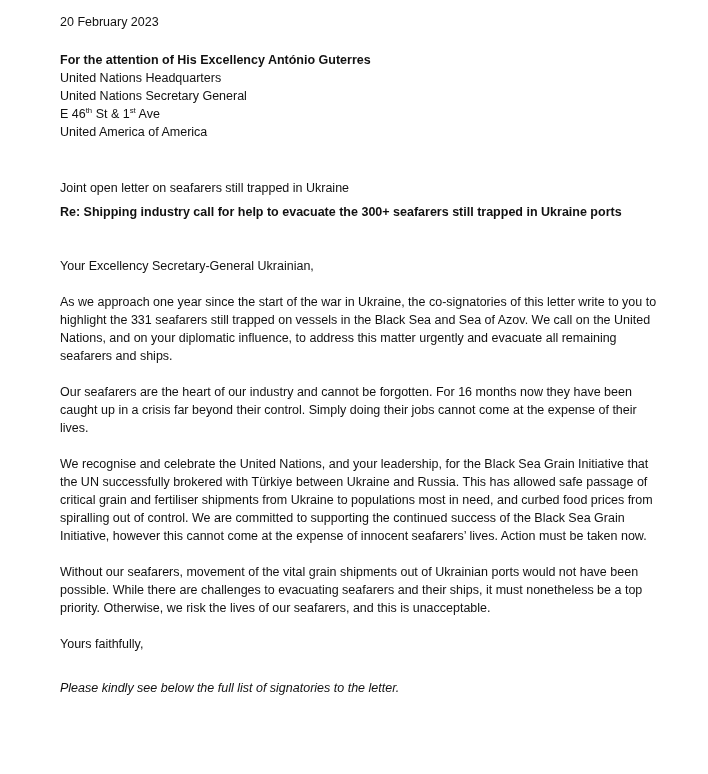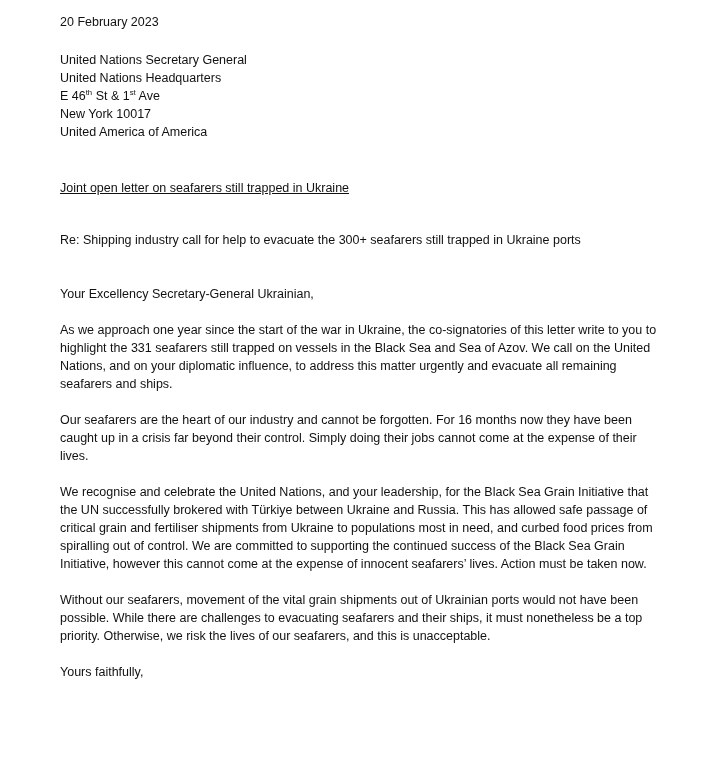--- a/index.html
+++ b/index.html
@@ -21,25 +21,24 @@
     width: 708px;
     height: 774px;
     padding: 13px 48px 0 60px;
     background: #ffffff;
   }
   .single-line { white-space: nowrap; }
   .date { margin-bottom: 20px; }
   .recipient { margin-bottom: 38px; }
   .bold { font-weight: bold; }
   .subject-underline {
-    text-decoration: underline;
-    margin-bottom: 34px;
+    margin-bottom: 6px;
   }
   .subject-bold {
-    font-weight: normal;
+    font-weight: bold;
     margin-bottom: 36px;
   }
   .salutation { margin-bottom: 18px; }
   .para {
     margin: 0 0 18px 0;
     max-width: 604px;
   }
   .closing { margin-bottom: 26px; }
   .postscript { font-style: italic; }
   sup {
@@ -49,37 +48,38 @@
   }
 </style>
 </head>
 <body>
 
 <div class="page">
 
   <div class="date single-line">20 February 2023</div>
 
   <div class="recipient">
+    <div class="bold single-line">For the attention of His Excellency António Guterres</div>
+    <div class="single-line">United Nations Headquarters</div>
     <div class="single-line">United Nations Secretary General</div>
-    <div class="single-line">United Nations Headquarters</div>
     <div class="single-line"><span>E 46</span><sup>th</sup><span> St &amp; 1</span><sup>st</sup><span> Ave</span></div>
-    <div class="single-line">New York 10017</div>
     <div class="single-line">United America of America</div>
   </div>
 
   <div class="subject-underline single-line">Joint open letter on seafarers still trapped in Ukraine</div>
 
   <div class="subject-bold single-line">Re: Shipping industry call for help to evacuate the 300+ seafarers still trapped in Ukraine ports</div>
 
   <div class="salutation single-line">Your Excellency Secretary-General Ukrainian,</div>
 
   <p class="para">As we approach one year since the start of the war in Ukraine, the co-signatories of this letter write to you to highlight the 331 seafarers still trapped on vessels in the Black Sea and Sea of Azov. We call on the United Nations, and on your diplomatic influence, to address this matter urgently and evacuate all remaining seafarers and ships.</p>
 
   <p class="para">Our seafarers are the heart of our industry and cannot be forgotten. For 16 months now they have been caught up in a crisis far beyond their control. Simply doing their jobs cannot come at the expense of their lives.</p>
 
   <p class="para">We recognise and celebrate the United Nations, and your leadership, for the Black Sea Grain Initiative that the UN successfully brokered with Türkiye between Ukraine and Russia. This has allowed safe passage of critical grain and fertiliser shipments from Ukraine to populations most in need, and curbed food prices from spiralling out of control. We are committed to supporting the continued success of the Black Sea Grain Initiative, however this cannot come at the expense of innocent seafarers’ lives. Action must be taken now.</p>
 
   <p class="para">Without our seafarers, movement of the vital grain shipments out of Ukrainian ports would not have been possible. While there are challenges to evacuating seafarers and their ships, it must nonetheless be a top priority. Otherwise, we risk the lives of our seafarers, and this is unacceptable.</p>
 
   <div class="closing single-line">Yours faithfully,</div>
 
+  <div class="postscript single-line">Please kindly see below the full list of signatories to the letter.</div>
 
 </div>
 
 </body></html>

